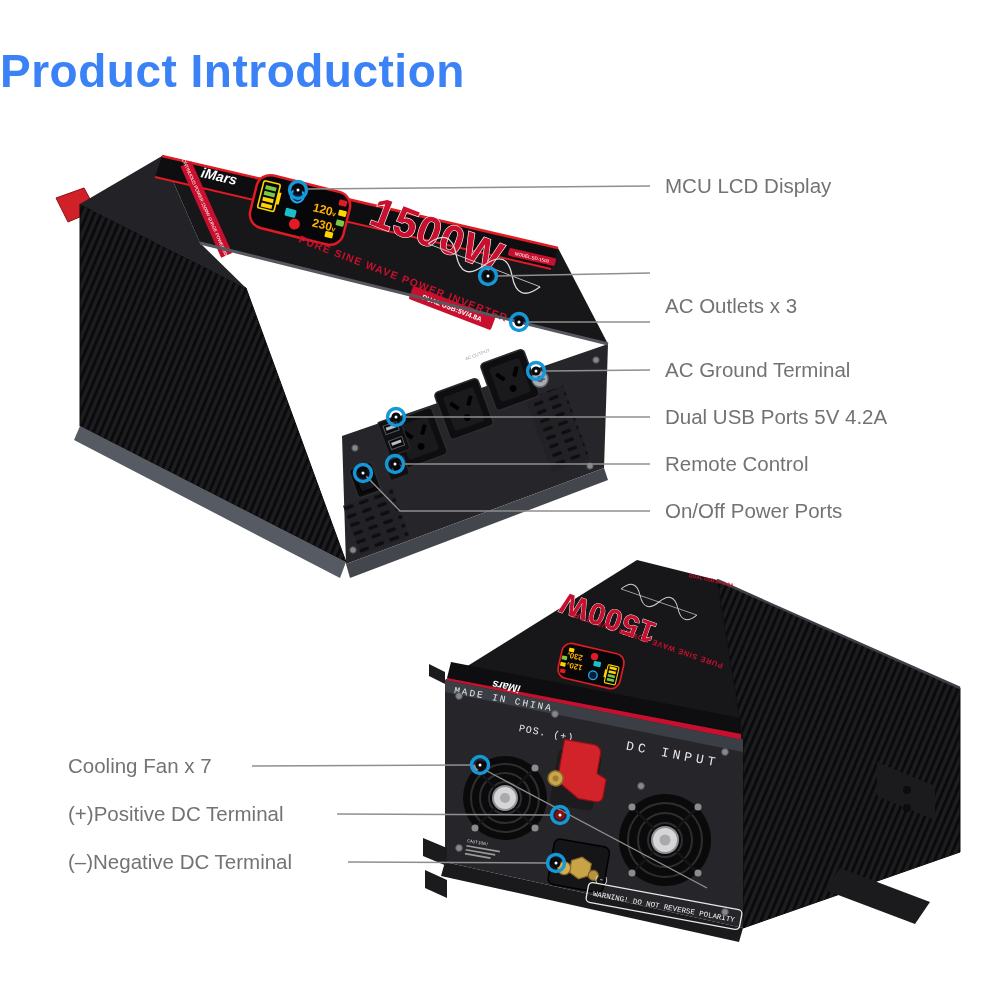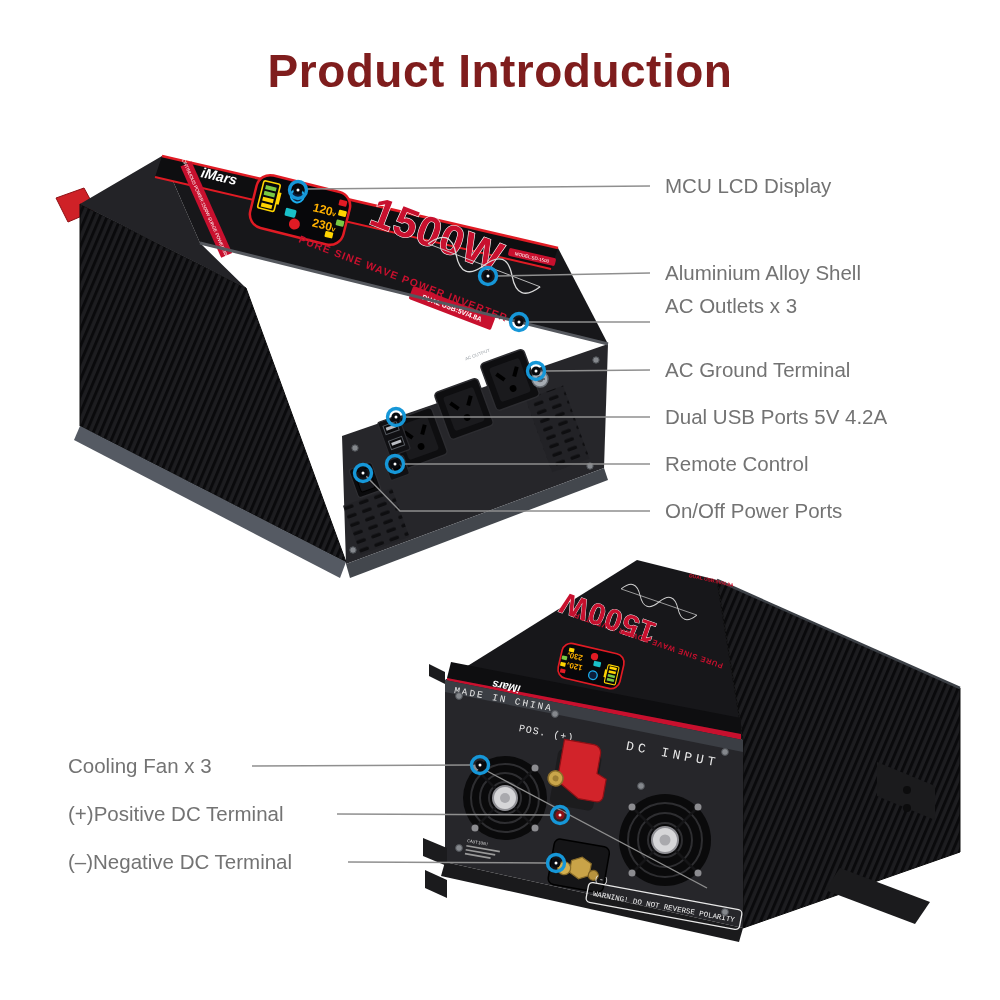--- a/index.html
+++ b/index.html
@@ -1,19 +1,19 @@
 <!DOCTYPE html>
 <html><head>
 <meta charset="utf-8">
 <style>
   html,body{margin:0;padding:0;background:#fff;}
   #stage{position:relative;width:1000px;height:1000px;background:#fff;overflow:hidden;
          font-family:"Liberation Sans", sans-serif;}
-  #page-title{position:absolute;left:0;top:44px;width:1000px;text-align:center;margin:0;
-              font-size:46px;font-weight:700;letter-spacing:.5px;color:#7f1d1d;}
+  #page-title{position:absolute;left:0;top:44px;width:1000px;text-align:left;margin:0;
+              font-size:46px;font-weight:700;letter-spacing:.5px;color:#3b82f6;}
   .callout-label{position:absolute;transform:translateY(-50%);font-size:20.5px;color:#737373;
                  white-space:nowrap;font-weight:400;}
   svg{position:absolute;overflow:visible;}
   svg text{font-family:"Liberation Sans", sans-serif;}
   .mono{font-family:"Liberation Mono", monospace;}
   .ital{font-style:italic;font-weight:800;}
   #overlay{left:0;top:0;pointer-events:none;}
 </style>
 </head>
 <body>
@@ -355,23 +355,22 @@
         </g>
       <g>
           <circle cx="556" cy="863" r="8.5" fill="none" stroke="#1697d8" stroke-width="3.4"></circle>
           <circle cx="556" cy="863" r="4.6" fill="#070a0f"></circle>
           <circle cx="556" cy="863" r="1.5" fill="#fff"></circle>
         </g>
     </g>
   </svg>
 
   <div class="callout-label" style="left:665px;top:186px">MCU LCD Display</div>
-  <div class="callout-label" style="left:665px;top:273px">Aluminium Alloy Shell</div>
   <div class="callout-label" style="left:665px;top:306px">AC Outlets x 3</div>
   <div class="callout-label" style="left:665px;top:370px">AC Ground Terminal</div>
   <div class="callout-label" style="left:665px;top:417px">Dual USB Ports 5V 4.2A</div>
   <div class="callout-label" style="left:665px;top:464px">Remote Control</div>
   <div class="callout-label" style="left:665px;top:511px">On/Off Power Ports</div>
-  <div class="callout-label" style="left:68px;top:766px">Cooling Fan x 3</div>
+  <div class="callout-label" style="left:68px;top:766px">Cooling Fan x 7</div>
   <div class="callout-label" style="left:68px;top:814px">(+)Positive DC Terminal</div>
   <div class="callout-label" style="left:68px;top:862px">(–)Negative DC Terminal</div>
 
 </div>
 
 </body></html>

